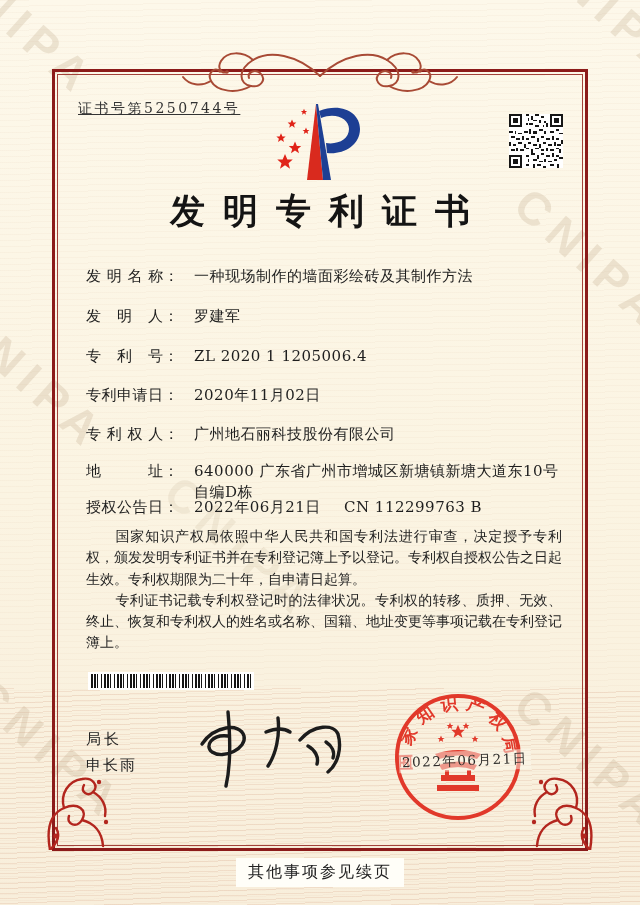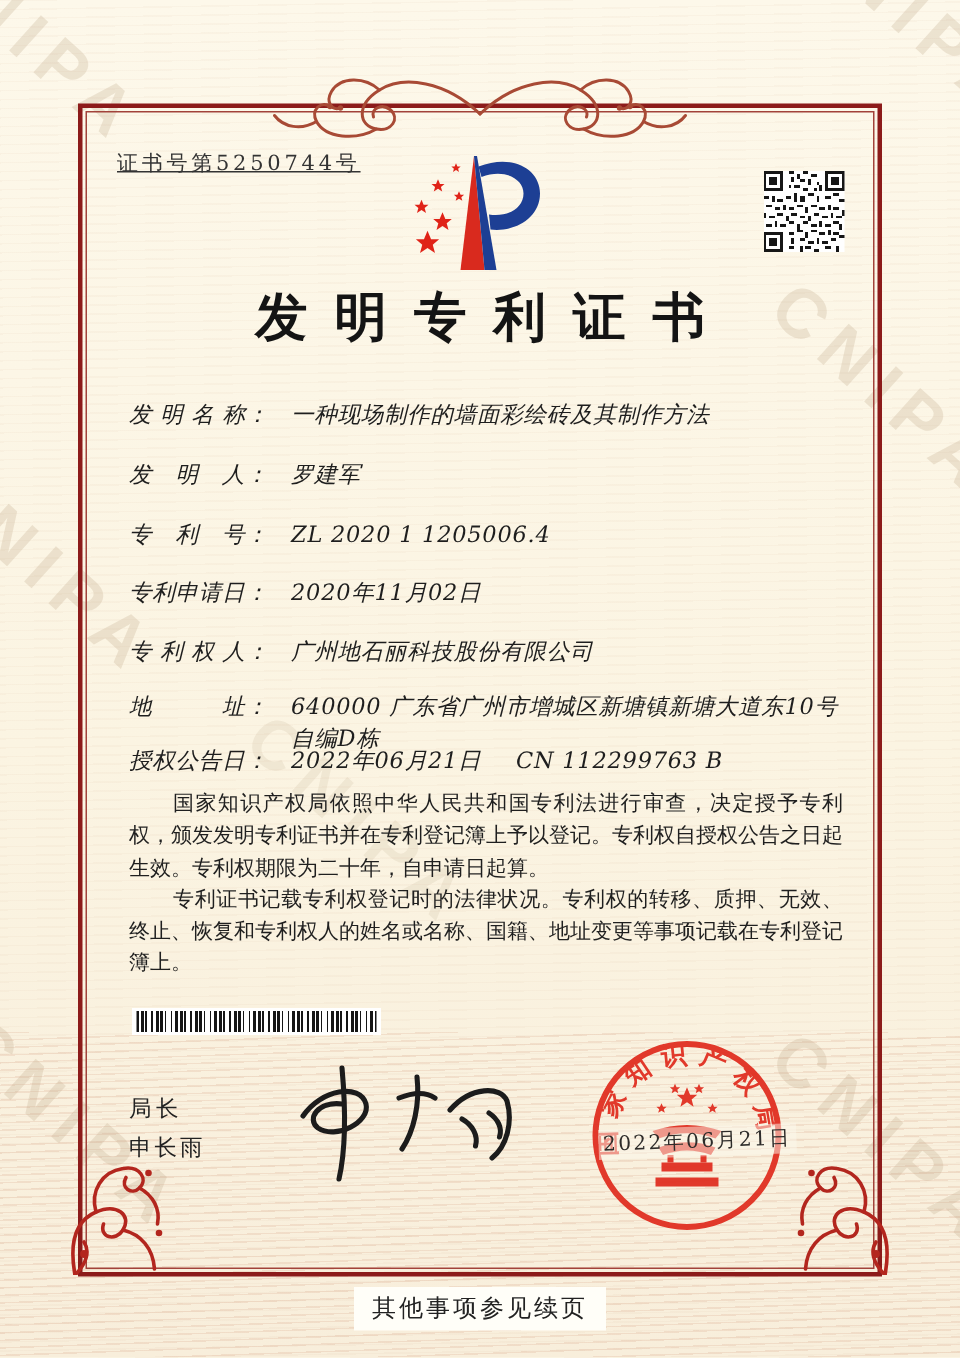--- a/index.html
+++ b/index.html
@@ -37,21 +37,21 @@
   .corner-left{left:42px;top:766px;}
   .corner-right{left:526px;top:766px;}
   
   .cert-no{position:absolute;left:78px;top:100px;font-size:14px;letter-spacing:2.5px;color:#333;text-decoration:underline;}
   .logo{position:absolute;left:268px;top:98px;}
   .qr{position:absolute;left:509px;top:114px;}
   .title{position:absolute;left:0;top:188px;width:640px;margin:0;text-align:center;
     font-size:35px;font-weight:bold;color:#141414;letter-spacing:18px;text-indent:18px;}
   
   .frow{position:absolute;left:86px;width:478px;display:flex;font-size:15px;
-    color:#1e1e1e;line-height:1.4;letter-spacing:0.5px;font-style:italic;}
+    color:#1e1e1e;line-height:1.4;letter-spacing:0.5px;}
   .flabel{flex:0 0 108px;}
   .fvalue{flex:1;}
   .pair{display:flex;}
   .pair1{width:258px;}
   .pair .flabel{flex:0 0 108px;}
   
   .paras{position:absolute;left:86px;top:526px;width:476px;font-size:14px;
     line-height:1.52;color:#1f1f1f;text-align:justify;}
   .paras p{margin:0;text-indent:2.1em;}
   

